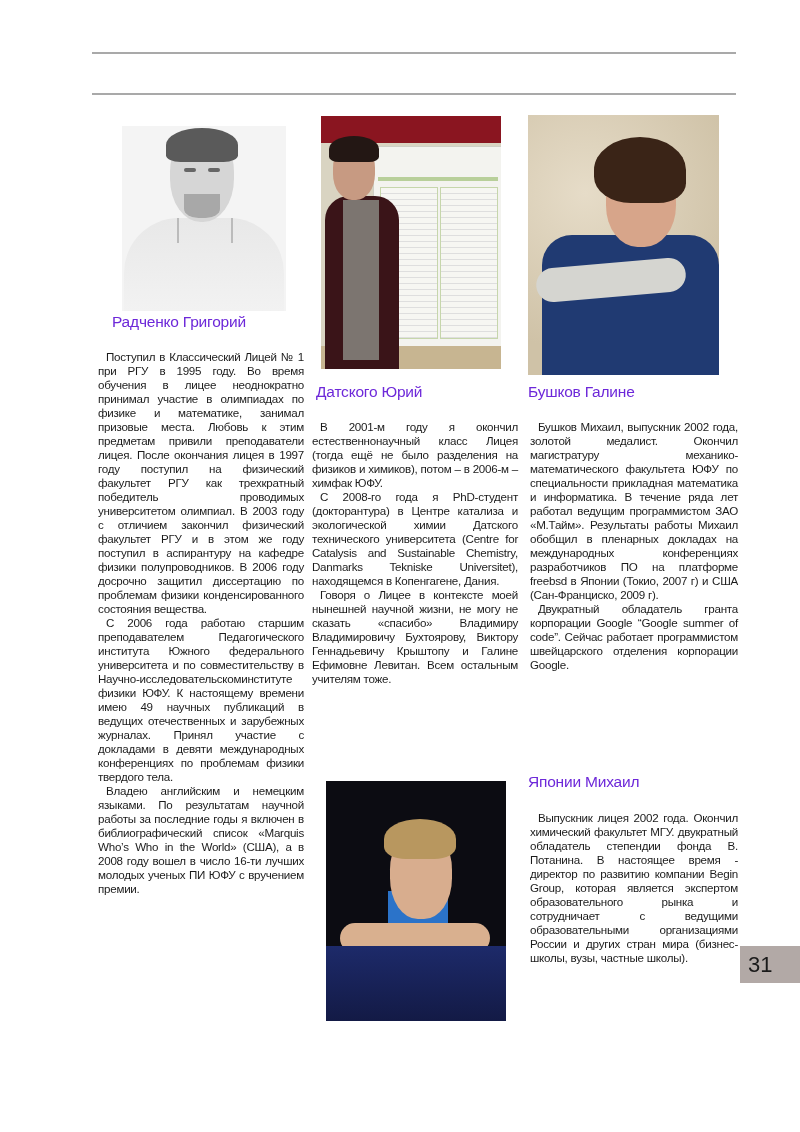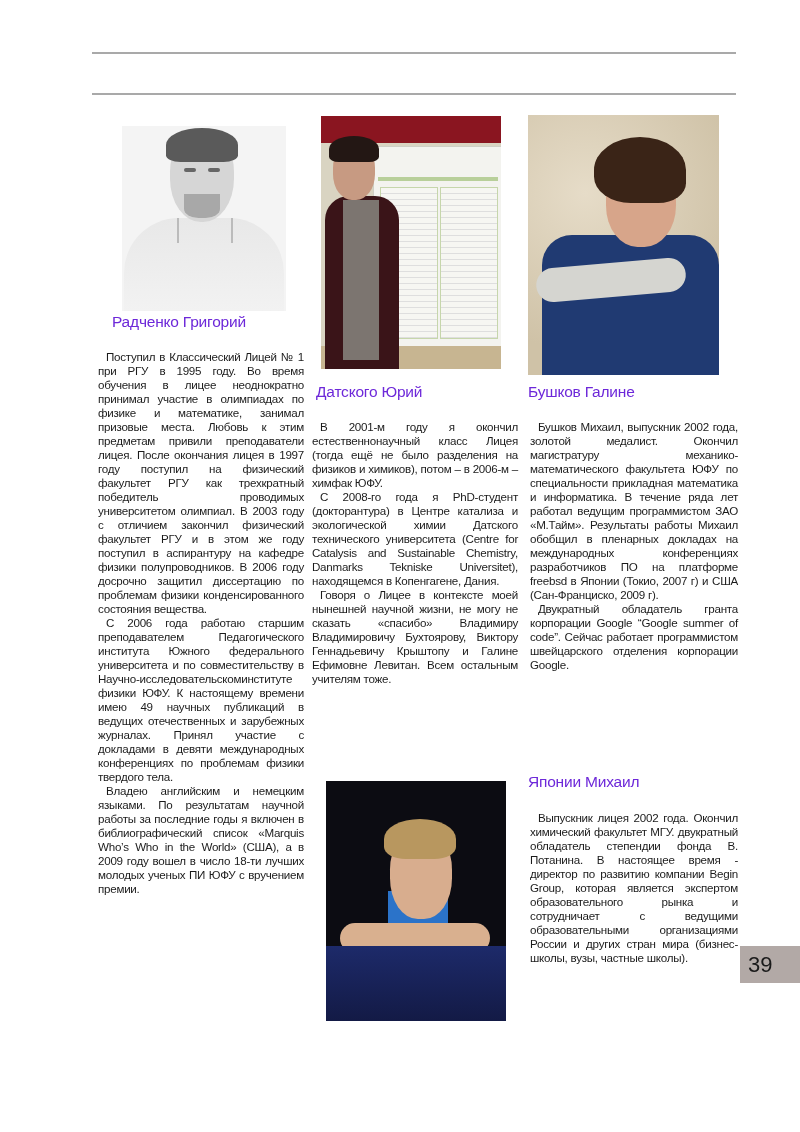--- a/index.html
+++ b/index.html
@@ -84,21 +84,21 @@
   <div class="head"></div>
     <div class="hair"></div>
   <div class="eye" style="left:62px"></div>
     <div class="eye" style="left:86px"></div>
   <div class="beard"></div>
 </div>
 <div class="name" style="left:112px; top:313px; width:184px;">Радченко Григорий</div>
 <div class="text" style="left:98px; top:350px; width:206px;">
   <p>Поступил в  Классический Лицей № 1  при РГУ в 1995 году. Во время обучения в лицее неоднократно принимал участие в олимпиадах по физике и математике, занимал призовые места. Любовь к этим предметам  привили преподаватели лицея. После окончания лицея в 1997 году поступил на физический факультет РГУ как трехкратный победитель проводимых университетом олимпиал. В 2003 году с отличием закончил физический факультет РГУ и в этом же году поступил  в аспирантуру на кафедре физики полупроводников. В 2006 году досрочно защитил диссертацию по проблемам физики конденсированного состояния вещества.</p>
   <p>С 2006 года работаю старшим преподавателем Педагогического института Южного федерального университета и по совместительству в Научно-исследовательскоминституте физики ЮФУ. К настоящему времени имею 49 научных публикаций в ведущих отечественных и зарубежных журналах. Принял участие с докладами в девяти международных конференциях по проблемам физики твердого тела.</p>
-  <p>Владею английским и немецким языками. По результатам научной работы за последние годы я включен в библиографический список «Marquis Who’s Who in the World» (США), а в 2009 году вошел в число 18-ти лучших молодых ученых ПИ ЮФУ с вручением премии.</p>
+  <p>Владею английским и немецким языками. По результатам научной работы за последние годы я включен в библиографический список «Marquis Who’s Who in the World» (США), а в 2008 году вошел в число 16-ти лучших молодых ученых ПИ ЮФУ с вручением премии.</p>
 </div>
 
 <div class="photo" id="p2">
   <div class="poster">
     <div class="band"></div>
     <div class="col" style="left:6px"></div>
     <div class="col" style="left:66px"></div>
   </div>
   <div class="floor"></div>
   <div class="body"></div>
@@ -130,13 +130,13 @@
   <div class="head"></div>
     <div class="hair"></div>
   <div class="hands"></div>
   <div class="table"></div>
 </div>
 <div class="name" style="left:528px; top:773px; width:214px;">Японии Михаил</div>
 <div class="text" style="left:530px; top:811px; width:208px;">
   <p>Выпускник лицея 2002 года. Окончил химический факультет МГУ. двукратный обладатель степендии фонда В. Потанина. В настоящее время - директор по развитию компании Begin Group, которая является экспертом образовательного рынка и сотрудничает с ведущими образовательными организациями России и других стран мира (бизнес-школы, вузы, частные школы).</p>
 </div>
 
-<div class="page-tab">39</div>
+<div class="page-tab">31</div>
 
 </body></html>

